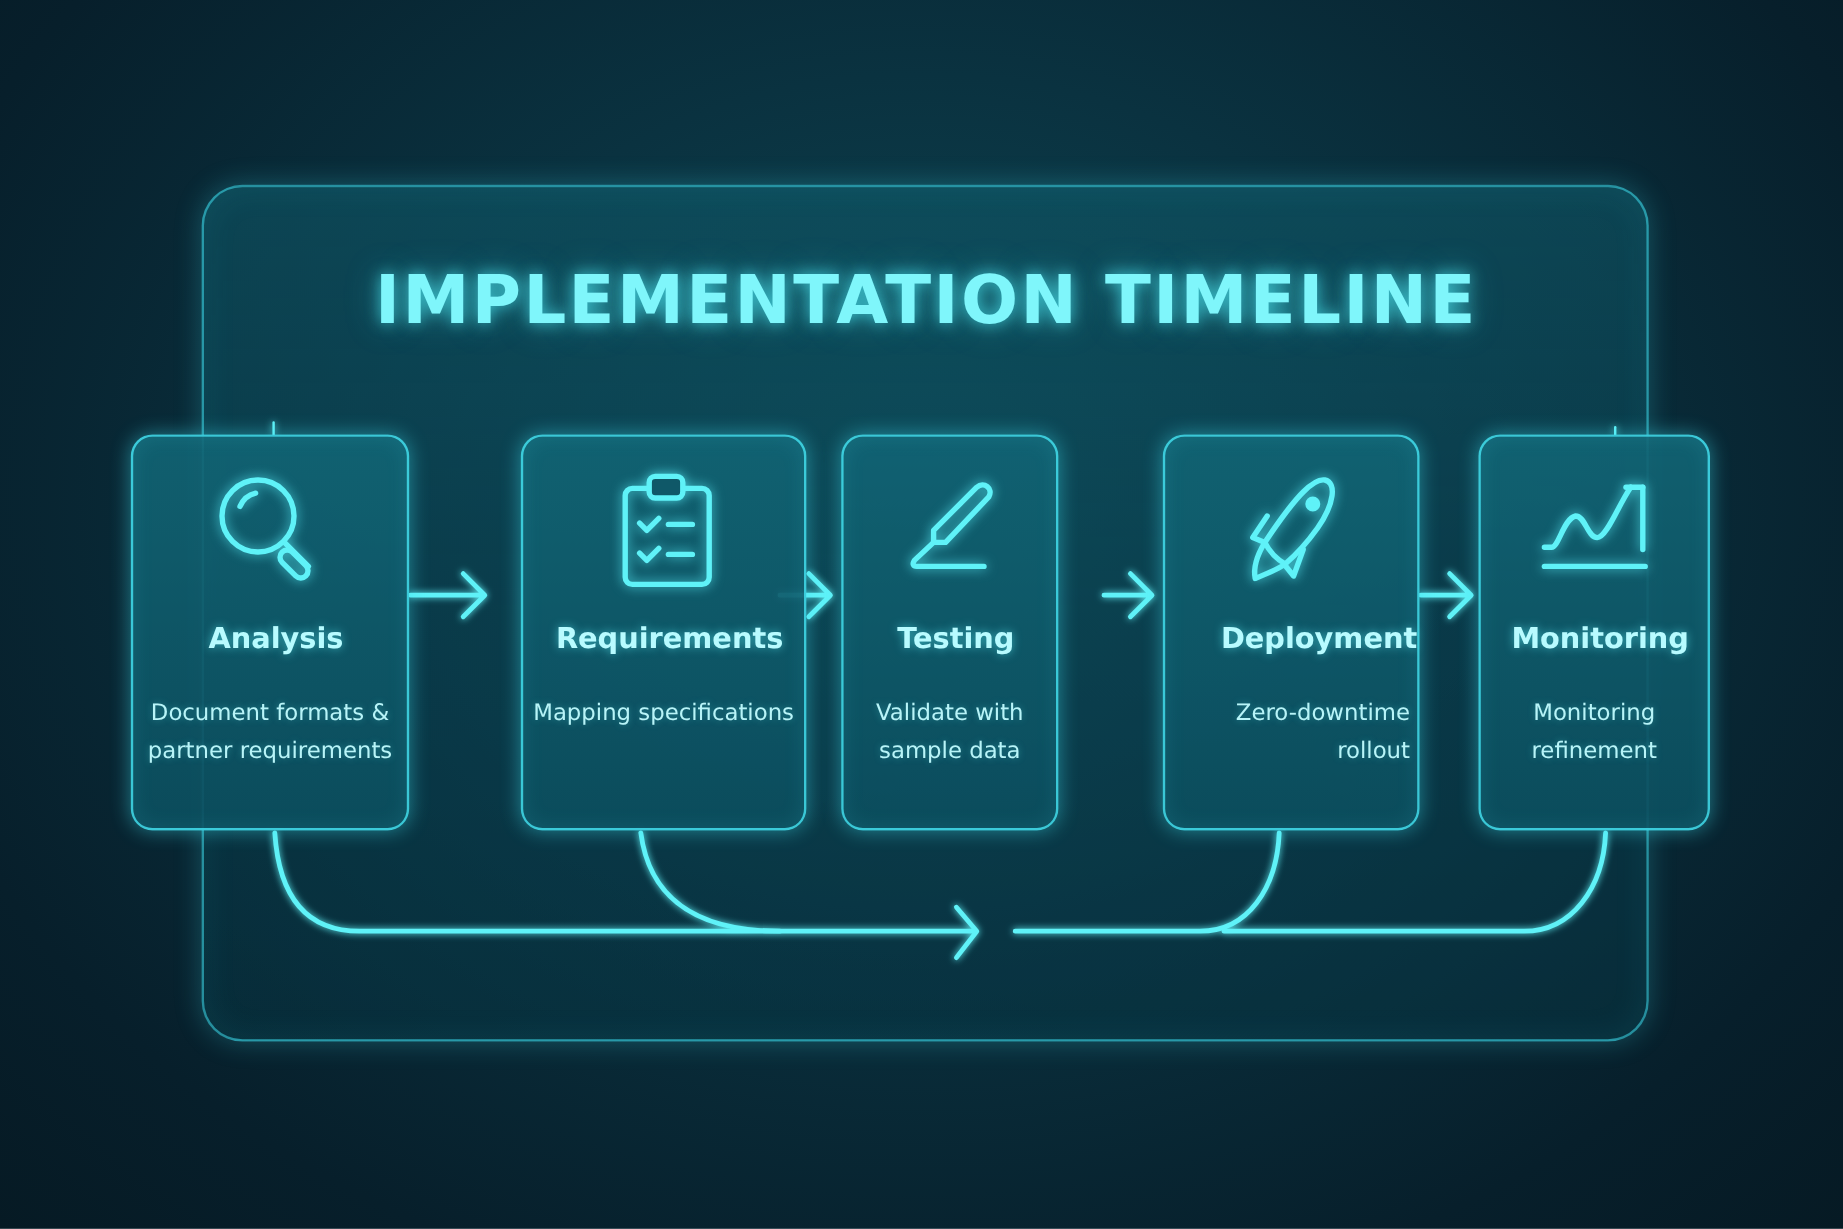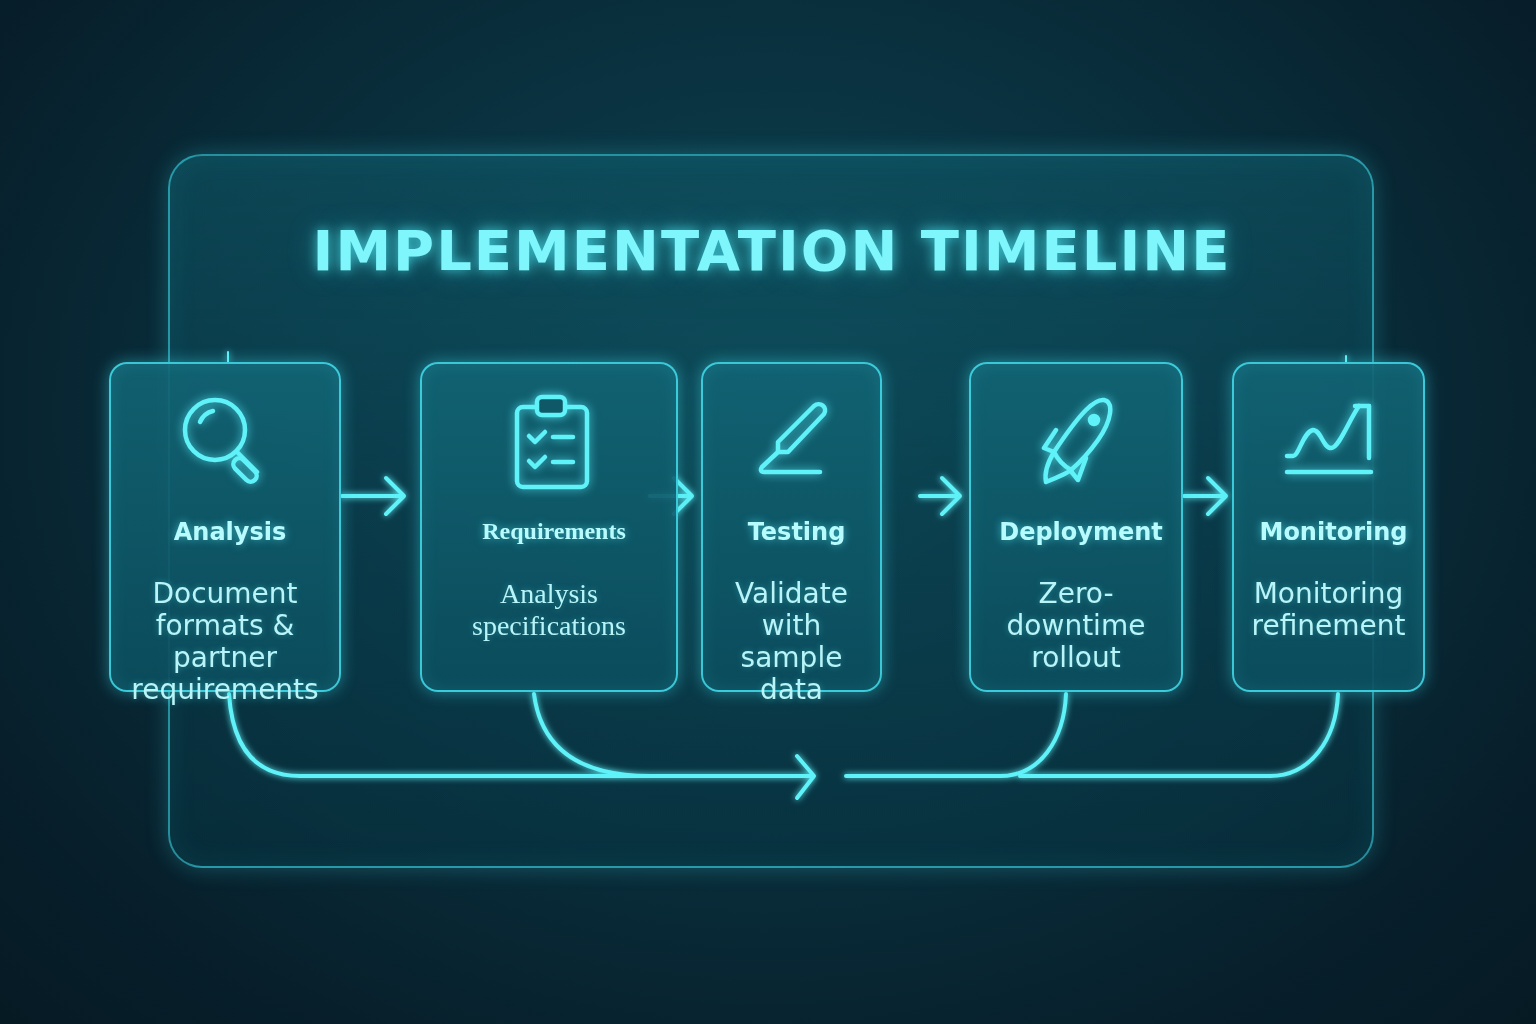--- a/index.html
+++ b/index.html
@@ -32,21 +32,21 @@
     .card .icon { position: absolute; left: 0; right: 0; top: 28px; height: 100px; display: flex; justify-content: center; }
     .card .icon svg { filter: drop-shadow(0 0 5px rgba(90, 240, 250, 0.8)); }
     .card .label {
       position: absolute; left: 0; right: 0; top: 154px;
       font-size: 24px; font-weight: bold; color: #b8fbff;
       text-shadow: 0 0 8px rgba(90, 240, 250, 0.6);
       margin-left: 10px;
     }
     .card .desc {
       position: absolute; left: 6px; right: 6px; top: 214px;
-      font-size: 28px; line-height: 32px; color: #b8f4f8;
+      font-size: 19px; line-height: 32px; color: #b8f4f8;
       text-shadow: 0 0 6px rgba(90, 240, 250, 0.35);
     }
   </style>
 </head>
 <body>
 
 <div class="frame"></div>
 
 <div class="title">IMPLEMENTATION TIMELINE</div>
 
@@ -84,47 +84,47 @@
       <circle cx="40" cy="38" r="30"></circle>
       <path d="M25 30 Q29 21 38 19"></path>
       <path d="M62 60 L82 80"></path>
       <rect x="64" y="64" width="12" height="28" rx="6" transform="rotate(-45 70 78)"></rect>
     </svg>
   </div>
   <div class="label">Analysis</div>
   <div class="desc">Document formats &amp; partner requirements</div>
 </div>
 
-<div class="card" style="left:420px; width:258px;font-family:Liberation Serif, serif;">
+<div class="card" style="left:434px; width:238px;">
   <div class="icon">
     <svg width="100" height="100" viewBox="0 0 100 100" fill="none" stroke="#5ff2f8" stroke-width="4.5" stroke-linecap="round" stroke-linejoin="round">
       <rect x="18" y="15" width="70" height="80" rx="6"></rect>
       <rect x="38" y="5" width="28" height="18" rx="5" fill="#0f5868"></rect>
       <path d="M30 44 L36 50 L46 40"></path>
       <path d="M54 45 H74"></path>
       <path d="M30 69 L36 75 L46 65"></path>
       <path d="M54 70 H74"></path>
     </svg>
   </div>
   <div class="label">Requirements</div>
-  <div class="desc">Analysis specifications</div>
+  <div class="desc">Mapping specifications</div>
 </div>
 
 <div class="card" style="left:701px; width:181px;">
   <div class="icon">
     <svg width="100" height="100" viewBox="0 0 100 100" fill="none" stroke="#5ff2f8" stroke-width="4.5" stroke-linecap="round" stroke-linejoin="round">
       <path d="M72 14 C78 9 86 15 82 22 L46 60 L36 60 L36 50 Z"></path>
       <path d="M36 60 L20 75 C18 78 19 80 22 80 H78"></path>
     </svg>
   </div>
   <div class="label">Testing</div>
   <div class="desc">Validate with sample data</div>
 </div>
 
-<div class="card" style="left:969px; width:214px;">
+<div class="card" style="left:969px; width:214px;text-align:right;">
   <div class="icon">
     <svg width="100" height="100" viewBox="0 0 100 100" fill="none" stroke="#5ff2f8" stroke-width="4.5" stroke-linecap="round" stroke-linejoin="round">
       <path d="M78 8 C88 10 86 28 72 48 C62 62 52 72 45 78 C38 74 32 68 28 60 C36 48 48 30 60 18 C66 12 72 7 78 8 Z"></path>
       <circle cx="68" cy="28" r="4" fill="#5ff2f8"></circle>
       <path d="M30 38 L18 56 L28 60"></path>
       <path d="M60 66 L52 88 L44 78"></path>
       <path d="M28 60 C22 70 18 80 20 90 C30 86 40 82 45 78"></path>
     </svg>
   </div>
   <div class="label">Deployment</div>

